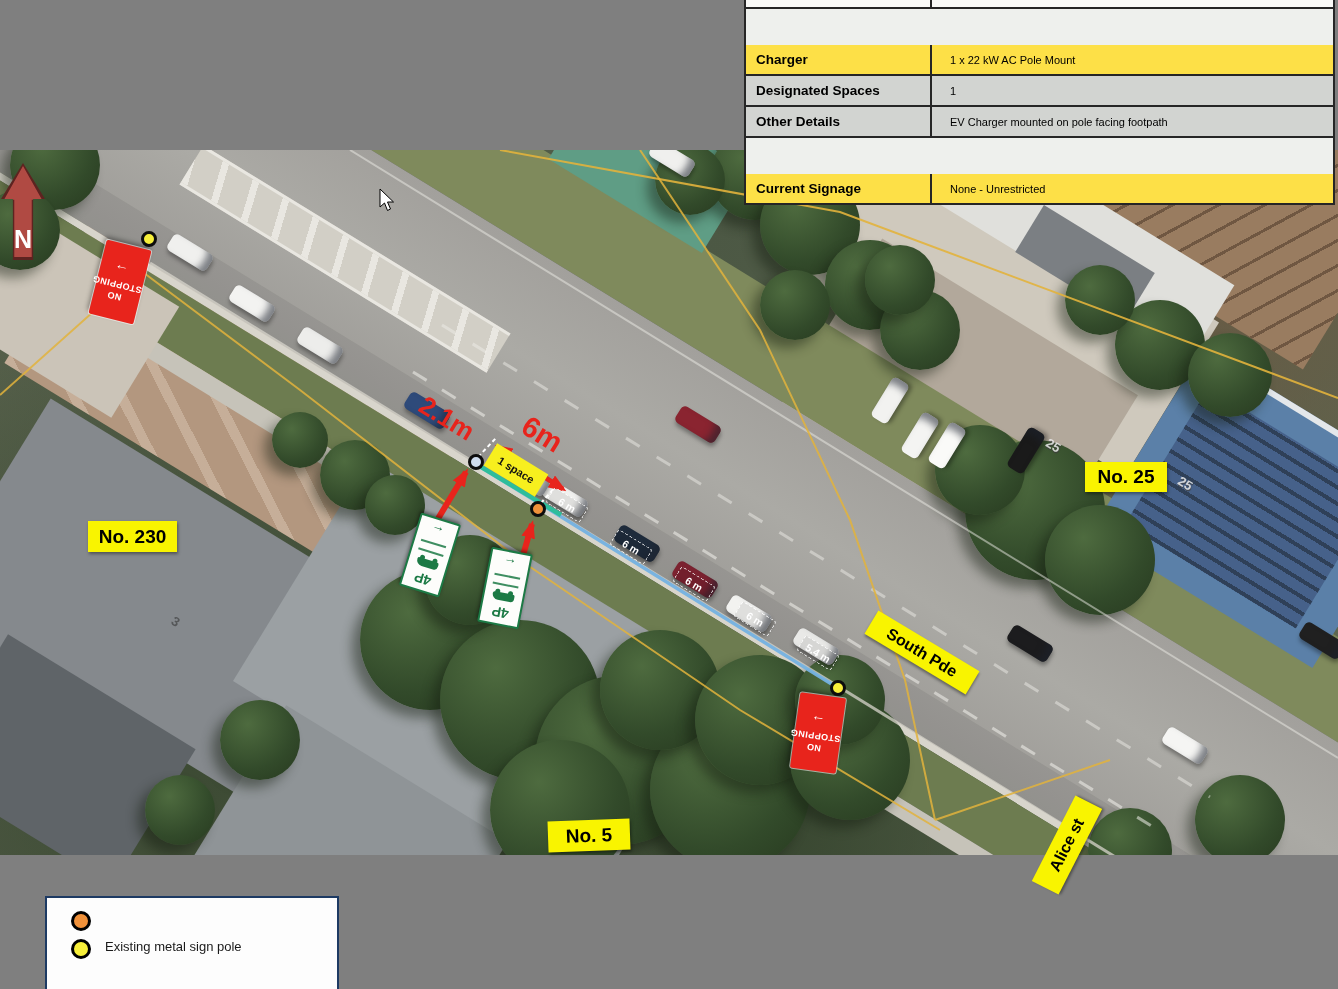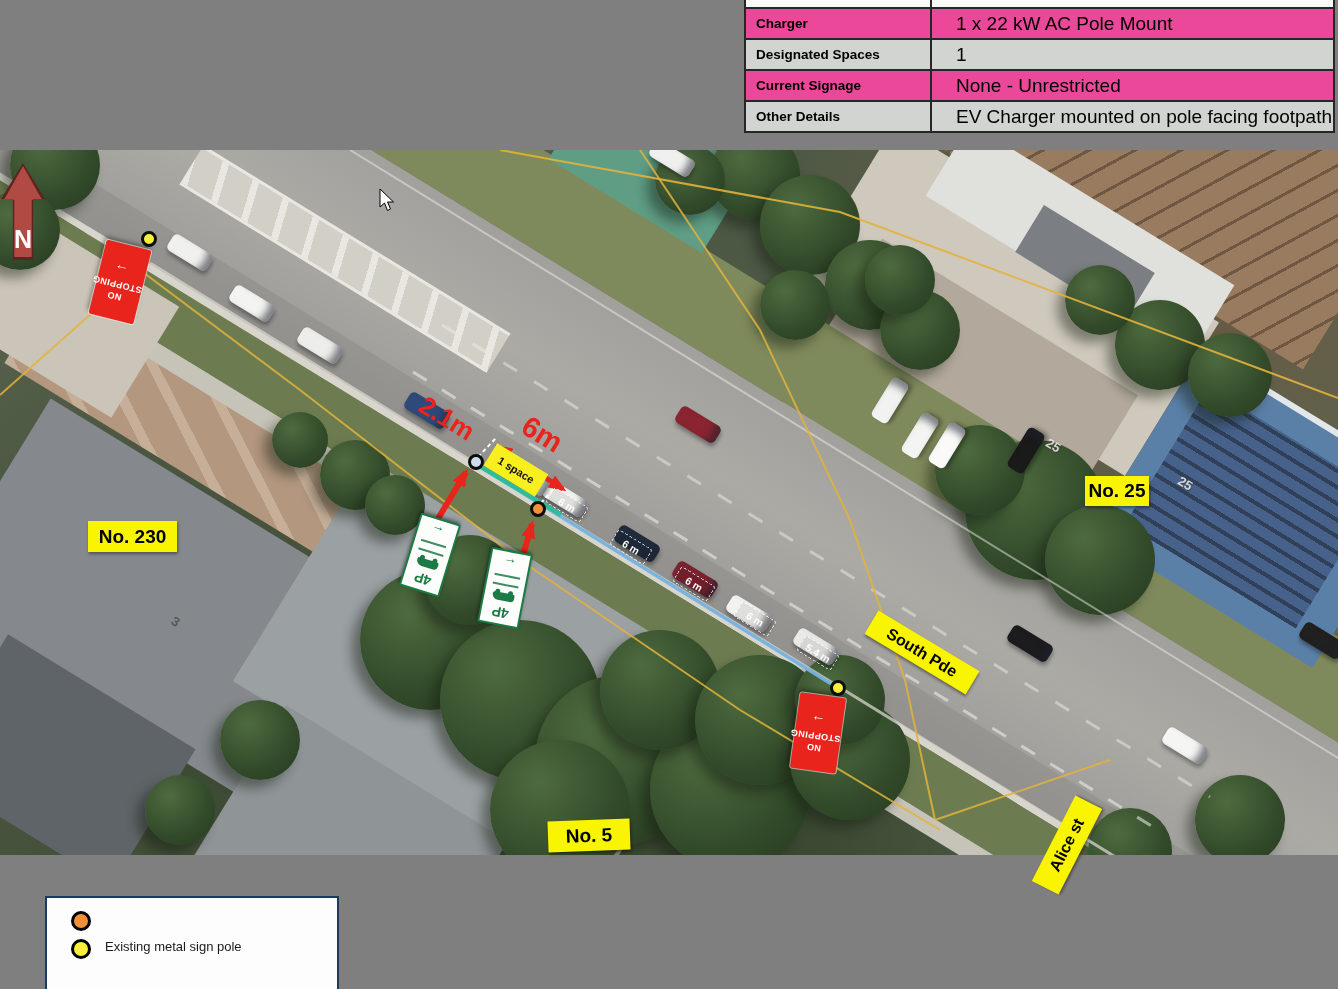--- a/index.html
+++ b/index.html
@@ -14,24 +14,24 @@
   #info-table{
     position:absolute;left:744px;top:0;width:591px;
     border:2px solid #262626;border-top:none;
     background:#eef0ed;box-sizing:border-box;
   }
   .t-sliver{height:7px;background:#fafaf8;border-bottom:2px solid #262626;display:flex;}
   .t-sliver .t-label{height:100%;}
   .t-row{height:29px;display:flex;align-items:stretch;border-bottom:2px solid #262626;}
   .t-row:last-child{border-bottom:none;}
   .t-row.alt{background:#d2d4d1;}
-  .t-row.lite{background:#ec4899;}
+  .t-row.lite{background:#fde047;margin-top:36px;}
   .t-label{width:186px;border-right:2px solid #262626;display:flex;align-items:center;
     padding-left:10px;font-weight:bold;font-size:13.5px;color:#000;box-sizing:border-box;}
-  .t-value{flex:1;display:flex;align-items:center;padding-left:24px;font-size:19px;color:#000;}
+  .t-value{flex:1;display:flex;align-items:center;padding-left:18px;font-size:11px;color:#000;}
 
   
   #scene{
     position:absolute;left:0;top:150px;width:1338px;height:705px;overflow:hidden;
     background:
       radial-gradient(circle at 15% 85%, #3c4a33 0%, rgba(60,74,51,0) 42%),
       radial-gradient(circle at 55% 95%, #36452e 0%, rgba(54,69,46,0) 45%),
       radial-gradient(circle at 88% 12%, #6b5a43 0%, rgba(107,90,67,0) 30%),
       linear-gradient(115deg,#5c6550,#4c5844 45%,#5f6852);
   }
@@ -275,47 +275,47 @@
   <span class="mlabel" style="left:611px;top:538px;">6 m</span>
   <span class="mlabel" style="left:674px;top:575px;">6 m</span>
   <span class="mlabel" style="left:735px;top:610px;">6 m</span>
   <span class="mlabel" style="left:798px;top:644px;">5.4 m</span>
 
   <div class="space-box">1 space</div>
   <span class="redtxt" style="left:417px;top:403px;font-size:26px;transform:rotate(31.5deg);">2.1m</span>
   <span class="redtxt" style="left:521px;top:418px;font-size:29px;transform:rotate(31.5deg);">6m</span>
 
   <div class="ylabel" style="left:88px;top:521px;width:89px;height:31px;font-size:19px;">No. 230</div>
-  <div class="ylabel" style="left:1085px;top:476px;width:64px;height:30px;font-size:19px;">No. 25</div>
+  <div class="ylabel" style="left:1085px;top:462px;width:82px;height:30px;font-size:19px;">No. 25</div>
   <div class="ylabel" style="left:548px;top:820px;width:82px;height:31px;font-size:19px;transform:rotate(-2deg);">No. 5</div>
   <div class="ylabel" style="left:863px;top:639px;width:118px;height:27px;font-size:16px;transform:rotate(31deg);">South Pde</div>
   <div class="ylabel" style="left:1019px;top:830px;width:96px;height:30px;font-size:16px;transform:rotate(-63deg);">Alice st</div>
 </div>
 
 <div id="info-table">
   <div class="t-sliver">
       <div class="t-label"></div>
       <div class="t-value"></div>
     </div>
   <div class="t-row lite">
     <div class="t-label">Charger</div>
     <div class="t-value">1 x 22 kW AC Pole Mount</div>
   </div>
   <div class="t-row alt">
     <div class="t-label">Designated Spaces</div>
     <div class="t-value">1</div>
   </div>
+  <div class="t-row alt">
+    <div class="t-label">Other Details</div>
+    <div class="t-value">EV Charger mounted on pole facing footpath</div>
+  </div>
   <div class="t-row lite">
     <div class="t-label">Current Signage</div>
     <div class="t-value">None - Unrestricted</div>
   </div>
-  <div class="t-row alt">
-    <div class="t-label">Other Details</div>
-    <div class="t-value">EV Charger mounted on pole facing footpath</div>
-  </div>
 </div>
 
 <div id="legend">
   <div class="lg-row">
     <span class="lg-dot" style="background:#f0913a;"></span>
   </div>
   <div class="lg-row">
     <span class="lg-dot" style="background:#f7ef3a;"></span>
     <span class="lg-txt">Existing metal sign pole</span>
   </div>

